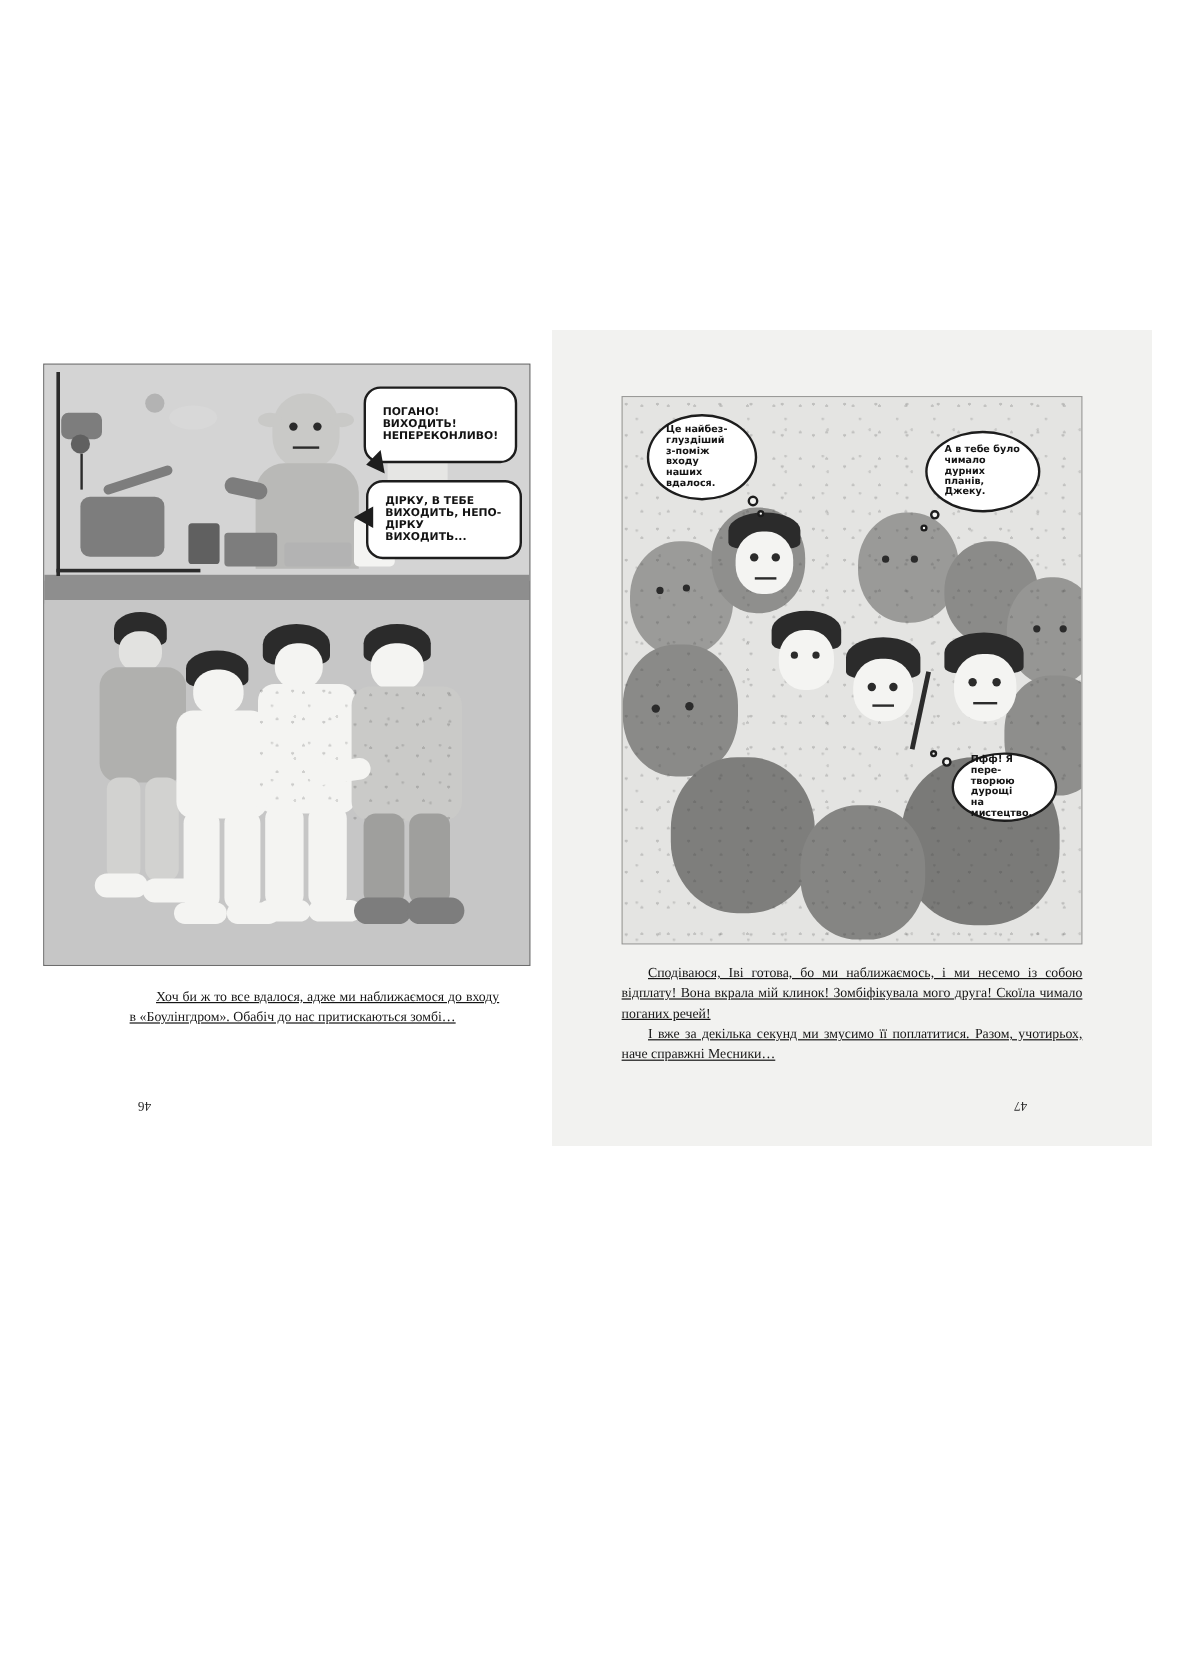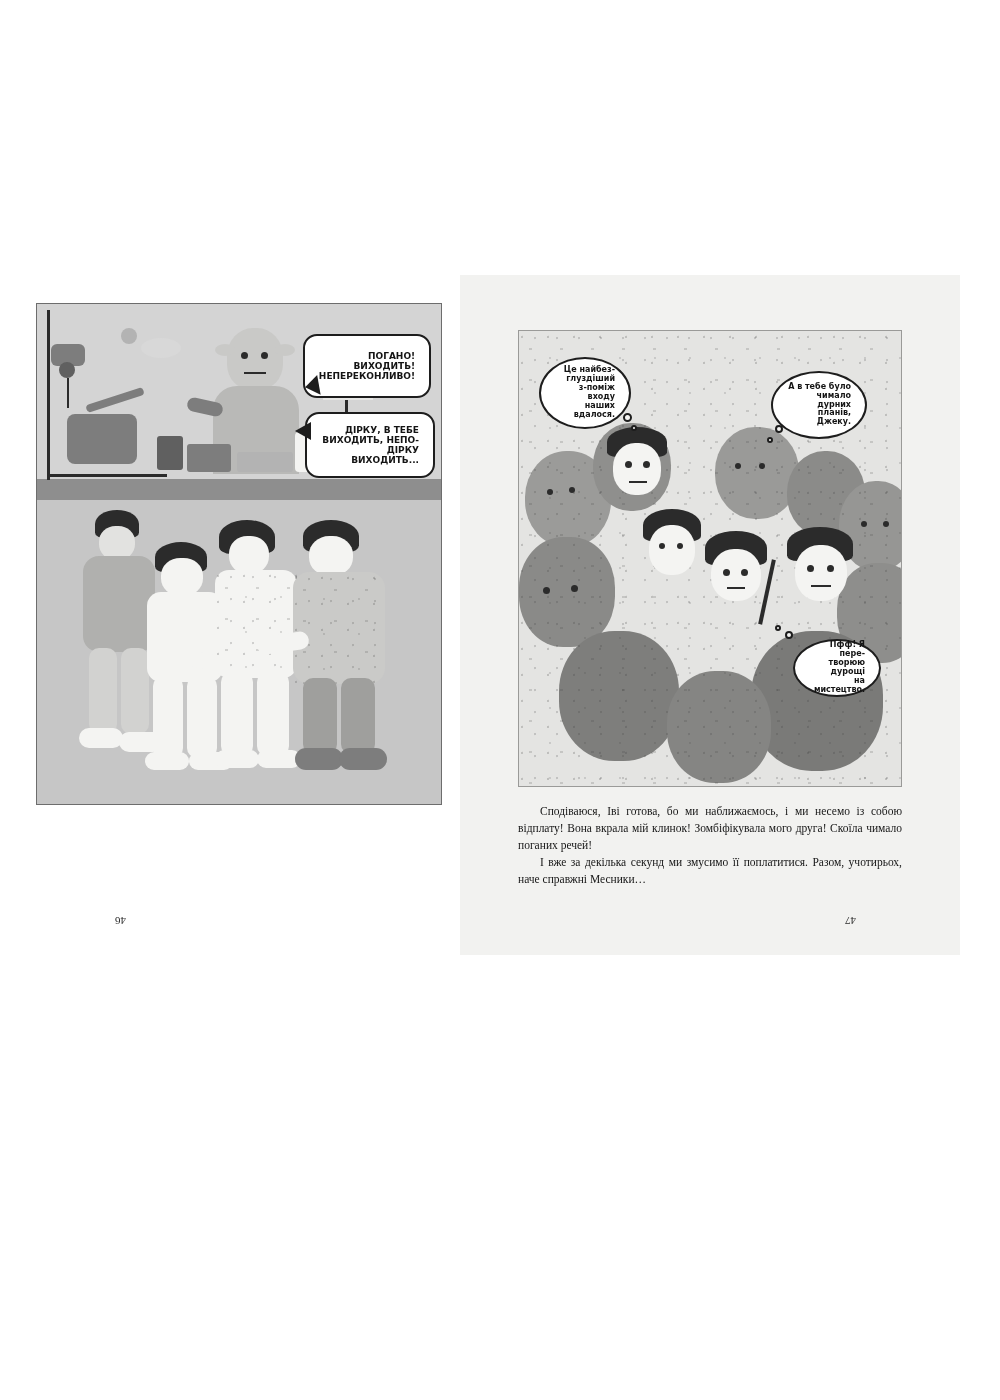--- a/index.html
+++ b/index.html
@@ -84,27 +84,26 @@
   
   .bubble {
     position: absolute;
     background: #ffffff;
     border: 2px solid #1d1d1d;
     border-radius: 14px;
     box-sizing: border-box;
     display: flex;
     align-items: center;
     justify-content: center;
-    text-align: right;
+    text-align: left;
     font-family: "DejaVu Sans", sans-serif;
     font-weight: bold;
     color: #141414;
     line-height: 1.12;
     padding: 4px 14px;
-    margin-top: 12px;
   }
   .bubble.small { font-size: 9px; }
   .bubble.tiny { font-size: 8px; }
   .tail {
     position: absolute;
     width: 0;
     height: 0;
   }
 
   
@@ -112,20 +111,21 @@
     position: absolute;
     font-family: "Liberation Serif", serif;
     font-size: 11.5px;
     line-height: 1.48;
     color: #161616;
     text-align: justify;
   }
   .bodytext p {
     margin: 0;
     text-indent: 22px;
+    text-decoration: underline;
   }
 
   .folio {
     position: absolute;
     font-family: "Liberation Serif", serif;
     font-size: 11px;
     color: #2a2a2a;
     transform: rotate(180deg);
   }
   .folio-left { left: 95px; top: 640px; }
@@ -234,20 +234,23 @@
         <span>
           <span>ДІРКУ, В ТЕБЕ</span><br>
           <span>ВИХОДИТЬ, НЕПО-</span><br>
           <span>ДІРКУ ВИХОДИТЬ...</span>
         </span>
       </div>
       <div class="tail" style="left:258px;top:118px;border-right:16px solid #1d1d1d;border-top:9px solid transparent;border-bottom:9px solid transparent;"></div>
 
     </div>
 
+    <div class="bodytext" style="left:88px;top:548px;width:308px;">
+      <p>Хоч би ж то все вдалося, адже ми наближаємося до входу в «Боулінгдром». Обабіч до нас притискаються зомбі…</p>
+    </div>
 
     <div class="folio folio-left">46</div>
   </div>
 
   <div class="page page-right">
 
     <div class="illo illo-right">
 
       <div class="shade" style="left:-10px;top:-10px;width:410px;height:480px;border-radius:0;background:#e4e4e2;"></div>
 

